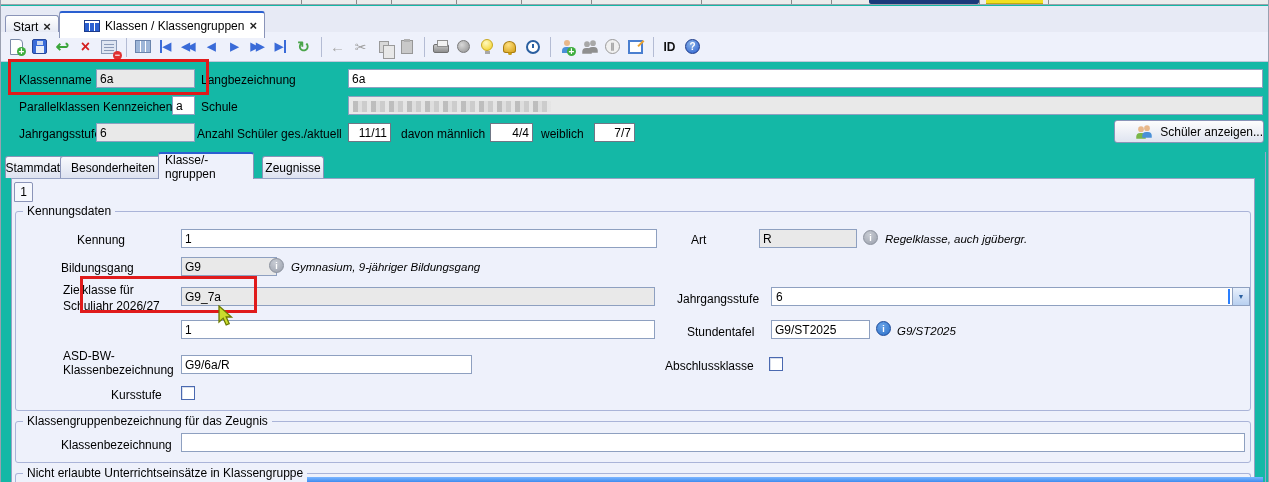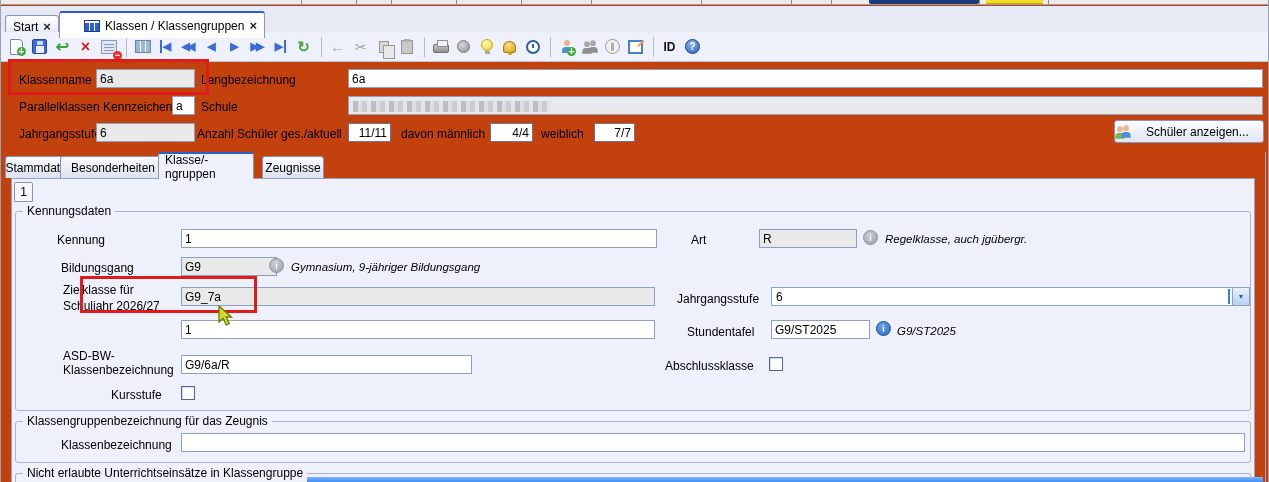--- a/index.html
+++ b/index.html
@@ -1,18 +1,18 @@
 <!DOCTYPE html>
 <html><head>
 <meta charset="utf-8">
 <style>
   * { margin:0; padding:0; box-sizing:border-box; }
   html,body { background:#cfd4e2; }
   body { font-family:"Liberation Sans", sans-serif; font-size:12px; color:#000; }
-  #screen { position:relative; width:1269px; height:482px; background:#c2410c; overflow:hidden; border-left:1px solid #9aa0b0; border-right:1px solid #9aa0b0; }
+  #screen { position:relative; width:1269px; height:482px; background:#14b8a6; overflow:hidden; border-left:1px solid #9aa0b0; border-right:1px solid #9aa0b0; }
 
   
   .top-strip { position:absolute; left:0; top:0; width:1269px; height:5px; background:#ececec; border-bottom:1px solid #9aa0aa; }
   .top-tick { position:absolute; top:0; width:1px; height:4px; background:#8a8a8a; }
   .navy-bar { position:absolute; top:0; height:4px; background:#1b3a7a; border-radius:0 0 2px 2px; }
   .yellow-bar { position:absolute; top:0; height:4px; background:#f2e020; border-bottom:1px solid #bcae10; }
 
   
   .tabbar { position:absolute; left:0; top:6px; width:1269px; height:26px; background:#e7eaf5; }
   .tabbar-underline { position:absolute; left:0; top:30px; width:1269px; height:2px; background:#2a5fd0; }
@@ -79,21 +79,21 @@
   
   .lbl { position:absolute; white-space:nowrap; }
   .lbl-r { position:absolute; text-align:left; }
   input.fld { position:absolute; height:19px; border:1px solid #8ea0c0; background:#fff; font-family:"Liberation Sans",sans-serif; font-size:12px; padding:0 3px; color:#000; }
   input.ro { background:#e9e9e9; }
   input.num { text-align:right; border-color:#6f7685; }
   .blurfield { position:absolute; height:19px; border:1px solid #8ea0c0; background:#e9e9e9; }
   .blurblock { position:absolute; left:4px; top:4px; height:11px; width:198px;
      background:repeating-linear-gradient(90deg,#b6b6b6 0 5px,#dcdcdc 5px 9px,#c7c7c7 9px 14px,#e4e4e4 14px 18px); opacity:.85; }
   .redbox { position:absolute; border:3px solid #e01b1b; z-index:6; pointer-events:none; }
-  .btn { position:absolute; display:flex; align-items:center; justify-content:flex-start; gap:15px; background:linear-gradient(#fdfdfd,#dfe4f0); border:1px solid #8a94b8; border-radius:3px; font-size:12px; cursor:default; }
+  .btn { position:absolute; display:flex; align-items:center; justify-content:flex-end; gap:8px; background:linear-gradient(#fdfdfd,#dfe4f0); border:1px solid #8a94b8; border-radius:3px; font-size:12px; cursor:default; }
   .duo { position:relative; width:16px; height:14px; }
   .duo .person { position:absolute; transform:scale(.95); }
   .duo .p1 { left:0; top:1px; } .duo .p2 { left:6px; top:0; }
   .info-c { position:absolute; width:15px; height:15px; border-radius:50%; display:flex; align-items:center; justify-content:center; font-size:9px; font-weight:bold; font-style:normal; }
   .info-gray { background:radial-gradient(circle at 40% 30%, #c8ccd4, #9aa0ac); color:#fff; border:1px solid #8a909c; }
   .info-blue { background:radial-gradient(circle at 40% 30%, #6aa4e8, #2a6fc8); color:#fff; border:1px solid #1b4a9a; }
   .hint { position:absolute; font-style:italic; font-size:11.5px; white-space:nowrap; }
   .cbox { position:absolute; width:14px; height:14px; background:#fff; border:1px solid #4a69b0; box-shadow:inset 1px 1px 0 #d8deec; }
 
   
@@ -290,21 +290,21 @@
 
   <div class="panel"></div>
   <div class="vline" style="left:1264px;top:152px;height:330px"></div>
   <div class="pagetab">
       <span>1</span>
     </div>
 
   <div class="fieldset" style="left:14px;top:211px;width:1236px;height:200px"></div>
   <div class="legend" style="left:22px;top:204px">Kennungsdaten</div>
 
-  <div class="lbl-r" style="left:56px;top:233px;width:112px">Kennung</div>
+  <div class="lbl-r" style="left:76px;top:233px;width:112px">Kennung</div>
   <input class="fld" style="left: 180px; top: 229px; width: 476px;" value="1">
   <div class="lbl-r" style="left:690px;top:233px;width:62px">Art</div>
   <input class="fld ro" style="left: 758px; top: 229px; width: 98px;" readonly="" value="R">
   <div class="info-c info-gray" style="left:862px;top:230px">i</div>
   <div class="hint" style="left:884px;top:233px">Regelklasse, auch jgübergr.</div>
 
   <div class="lbl-r" style="left:60px;top:261px;width:112px">Bildungsgang</div>
   <input class="fld ro" style="left: 180px; top: 257px; width: 96px;" readonly="" value="G9">
   <div class="info-c info-gray" style="left:268px;top:258px">i</div>
   <div class="hint" style="left:290px;top:261px">Gymnasium, 9-jähriger Bildungsgang</div>

